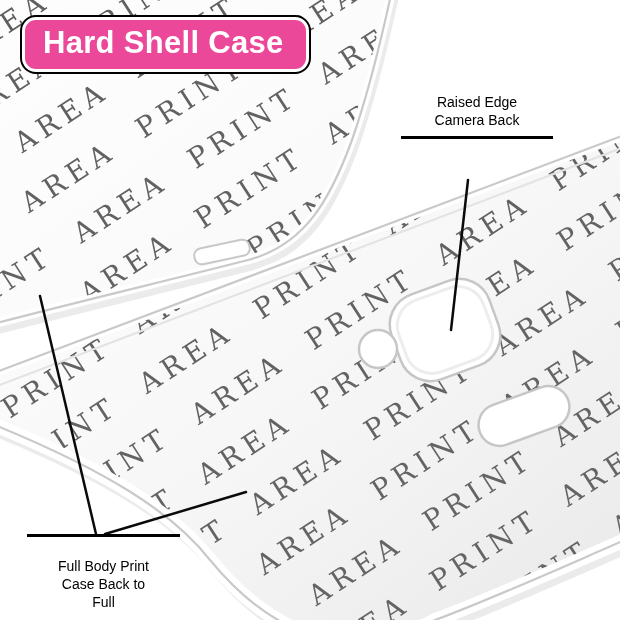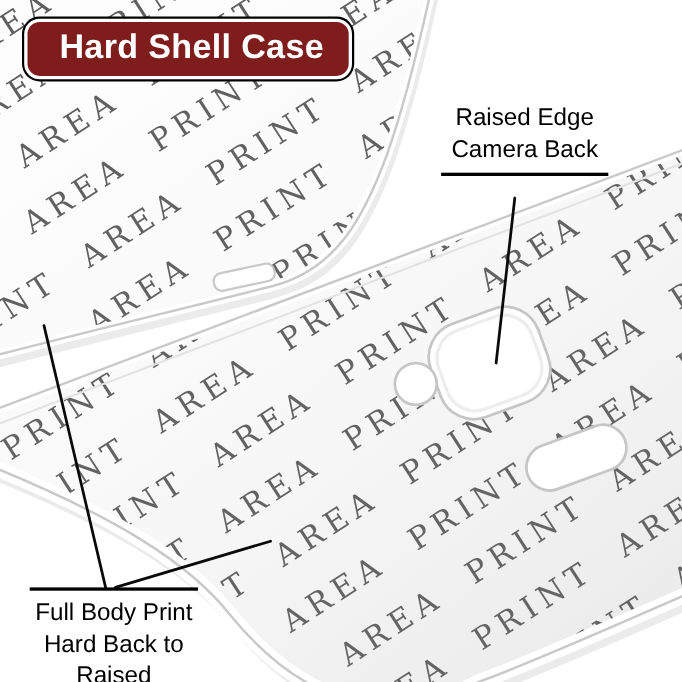--- a/index.html
+++ b/index.html
@@ -5,38 +5,38 @@
   * { margin:0; padding:0; box-sizing:border-box; }
   html, body { width:620px; height:620px; background:#ffffff; }
   .stage {
     position:relative; width:620px; height:620px; overflow:hidden;
     background:#ffffff; font-family:"Liberation Sans", sans-serif;
   }
   svg.render { position:absolute; left:0; top:0; }
 
   .badge {
     position:absolute; left:22px; top:17px;
-    background:#7f1d1d; color:#ffffff;
+    background:#ec4899; color:#ffffff;
     border:3px solid #ffffff; box-shadow:0 0 0 2px #000000;
-    border-radius:14px; padding:5px 22px 8px 29px;
+    border-radius:14px; padding:5px 22px 8px 18px;
     font-size:31px; font-weight:bold; letter-spacing:0.3px;
     white-space:nowrap;
   }
 
   .callout {
     position:absolute; text-align:center; color:#000000;
-    font-size:22px; line-height:1.3; font-weight:500;
+    font-size:14px; line-height:1.3; font-weight:500;
   }
   .callout-camera {
     left:401px; top:93px; width:152px;
     padding-bottom:7px; border-bottom:3px solid #000000;
   }
   .callout-fullbody {
     left:27px; top:534px; width:153px;
-    padding-top:6px; border-top:3px solid #000000;
+    padding-top:20px; border-top:3px solid #000000;
   }
 
   .pattern-text {
     font-family:"DejaVu Serif", serif;
     font-size:28px; letter-spacing:6px; word-spacing:16px;
     fill:#3a3a3a; opacity:0.82;
   }
   .edge-white { stroke:#ffffff; stroke-width:9; fill:none; }
   .edge-line  { stroke:#c9c9c9; stroke-width:2.2; fill:none; }
   .edge-shadow{ stroke:rgba(0,0,0,0.08); stroke-width:10; fill:none; }
@@ -134,17 +134,17 @@
     <span>Hard Shell Case</span>
   </div>
 
   <div class="callout callout-camera">
     <div>Raised Edge</div>
     <div>Camera Back</div>
   </div>
 
   <div class="callout callout-fullbody">
     <div>Full Body Print</div>
-    <div>Hard Back to</div>
-    <div>Raised</div>
+    <div>Case Back to</div>
+    <div>Full</div>
   </div>
 
 </div>
 
 </body></html>

